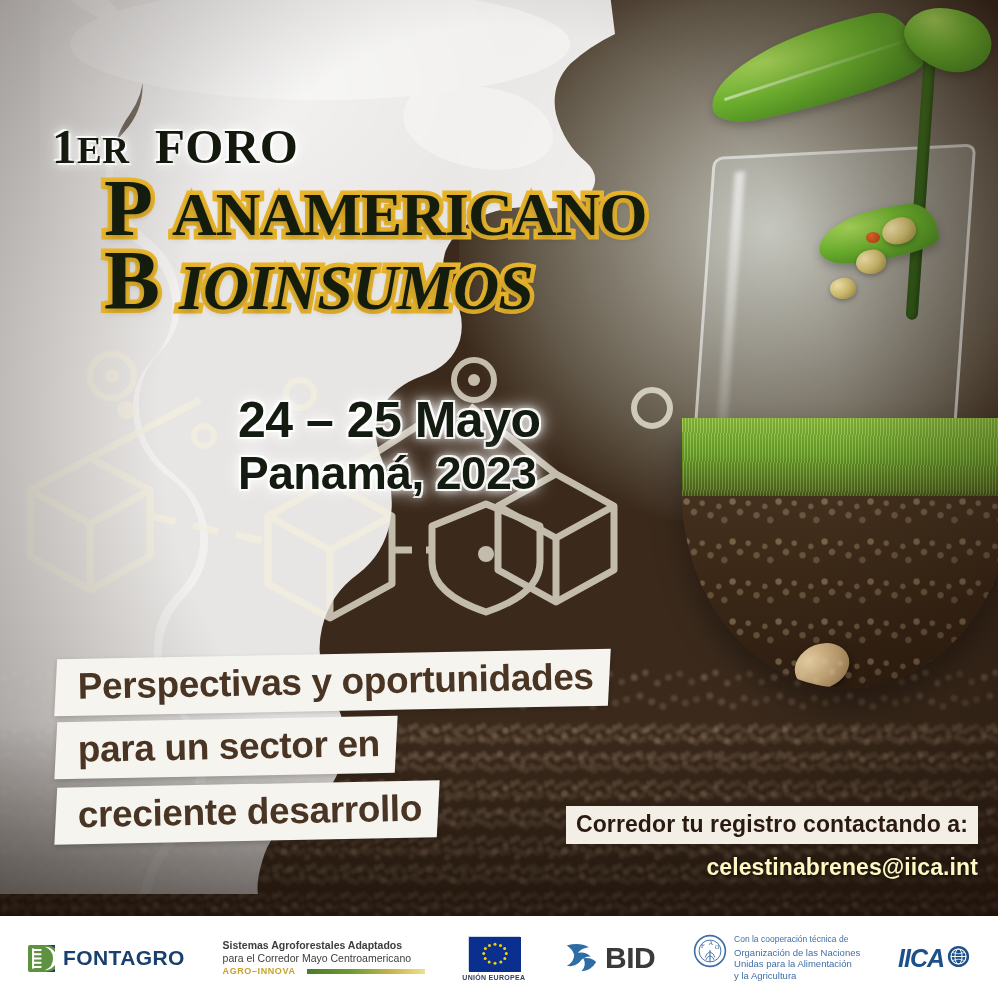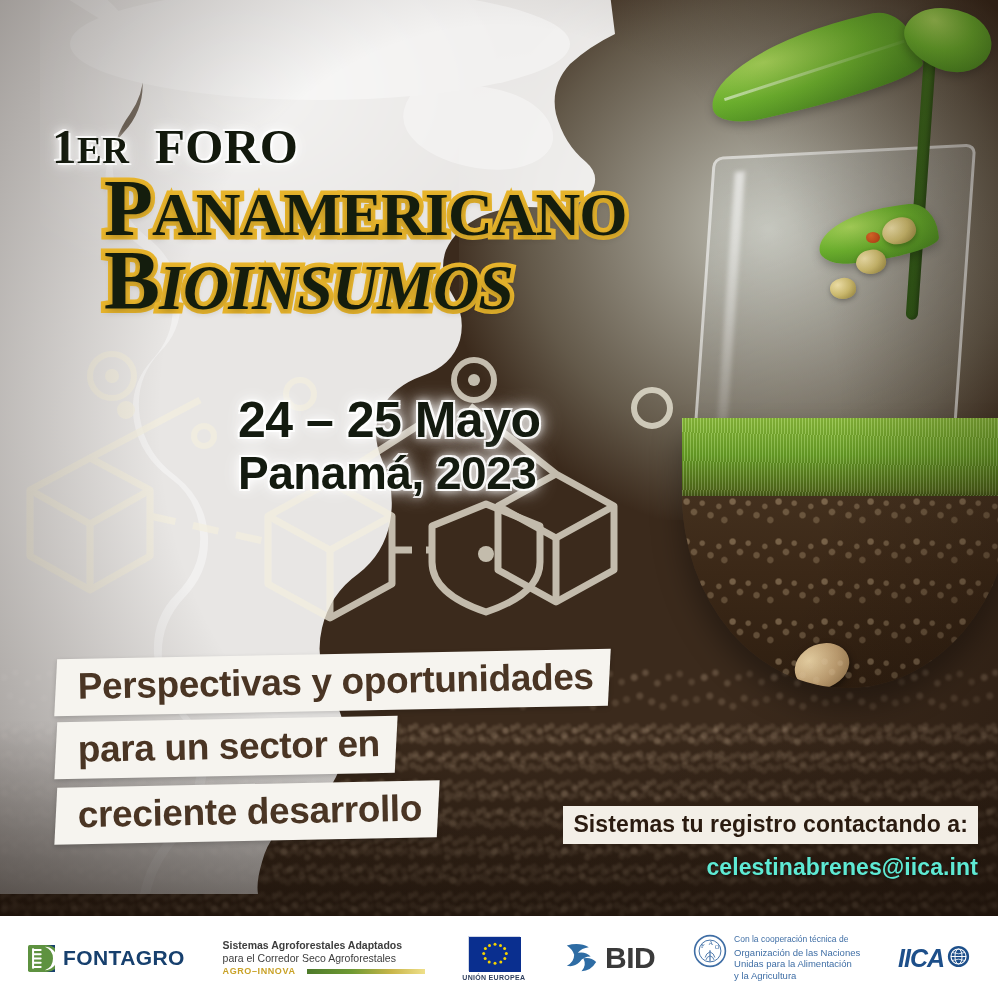--- a/index.html
+++ b/index.html
@@ -209,21 +209,21 @@
     font-weight:700;
     font-size:80px;
     line-height:.96;
     letter-spacing:-1px;
     color:#141d0d;
     -webkit-text-stroke:9px #e8b52c;
     paint-order:stroke fill;
     text-shadow:0 3px 7px rgba(0,0,0,.22);
     white-space:nowrap;
   }
-  .title span.sm{ font-size:62px; }
+  .title span.sm{ font-size:62px;margin-left:20px; }
   .title.l2{ font-size:84px; margin-top:-6px; }
   .title.l2 span.sm{ font-size:64px;font-style:italic; }
 
   .date{
     position:absolute; left:238px; top:392px;
     font-weight:700; font-size:50px; line-height:1.12;
     color:#141b10; letter-spacing:-.5px;
     text-shadow:
       0 0 9px rgba(255,255,255,.98), 0 0 15px rgba(255,255,255,.92),
       0 0 22px rgba(255,255,255,.8),
@@ -252,21 +252,21 @@
   .contact{ position:absolute; right:20px; top:806px; text-align:right; }
   .contact-head{
     display:inline-block;
     background:#f3efe7; color:#2a1b10;
     font-weight:700; font-size:23px;
     padding:5px 10px 6px 10px;
     letter-spacing:.1px;
     white-space:nowrap;
   }
   .contact-mail{
-    color:#5eead4; font-weight:700; font-size:23px;
+    color:#fef9c3; font-weight:700; font-size:23px;
     line-height:1.32; margin-top:8px;
     text-shadow:0 1px 3px rgba(0,0,0,.6);
     letter-spacing:.1px;
   }
 
   
   .footer{
     position:absolute; left:0; right:0; bottom:0; height:84px;
     background:#ffffff;
     display:flex; align-items:center;
@@ -434,21 +434,21 @@
       <div class="l2">Panamá, 2023</div>
     </div>
 
     <div class="tagline">
       <div class="tline"><span>Perspectivas y oportunidades</span></div><br>
       <div class="tline"><span>para un sector en</span></div><br>
       <div class="tline"><span>creciente desarrollo</span></div>
     </div>
 
     <div class="contact">
-      <div class="contact-head">Sistemas tu registro contactando a:</div>
+      <div class="contact-head">Corredor tu registro contactando a:</div>
       <div class="contact-mail">celestinabrenes@iica.int</div>
     </div>
   </div>
 
   <div class="footer">
     <div class="footer-inner">
 
       <div class="logo fontagro">
         <span class="fontagro-mark">
           <svg viewBox="0 0 32 32" width="27" height="27">
@@ -463,21 +463,21 @@
                 <path d="M7 26 h8"></path>
             </g>
             <path d="M6 4 L6 28" stroke="#ffffff" stroke-width="2.4"></path>
           </svg>
         </span>
         <span class="fontagro-word">FONTAGRO</span>
       </div>
 
       <div class="logo agro">
         <span class="agro-l1">Sistemas Agroforestales Adaptados</span>
-        <span class="agro-l2">para el Corredor Seco Agroforestales</span>
+        <span class="agro-l2">para el Corredor Mayo Centroamericano</span>
         <span class="agro-row">
           <span class="agro-brand">AGRO–INNOVA</span>
           <span class="agro-bar"></span>
         </span>
       </div>
 
       <div class="logo eu">
         <span class="eu-flag">
           <svg viewBox="0 0 52 35" width="52" height="35">
             <rect width="52" height="35" fill="#0A2F8F"></rect>

